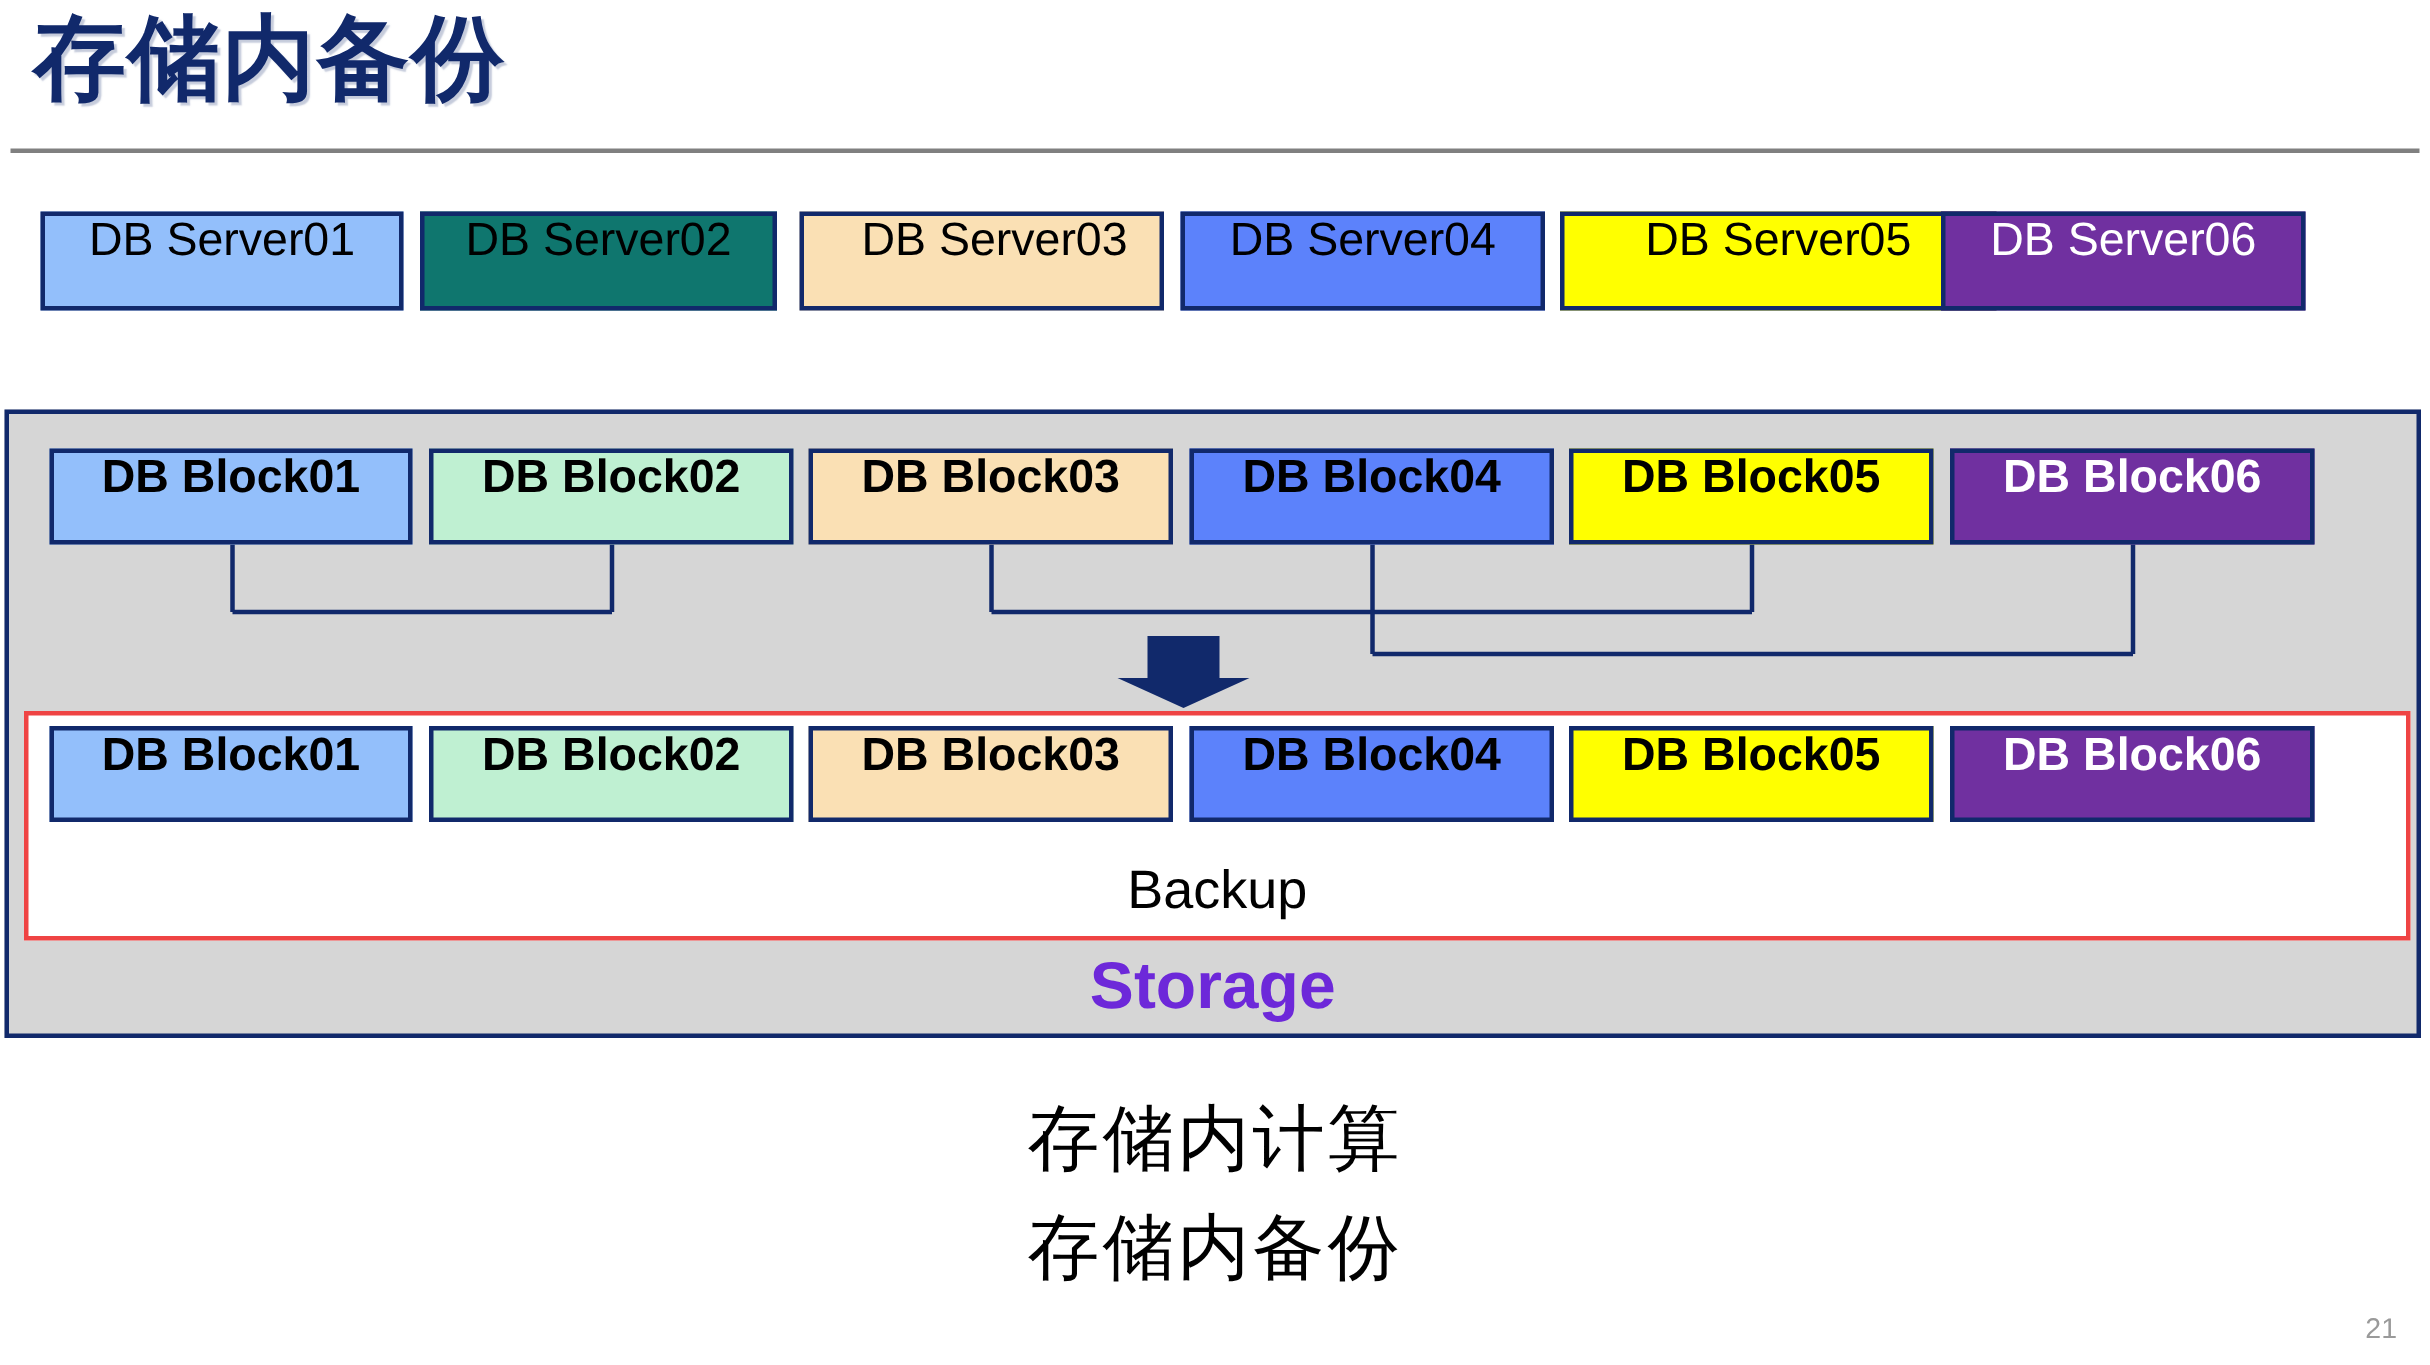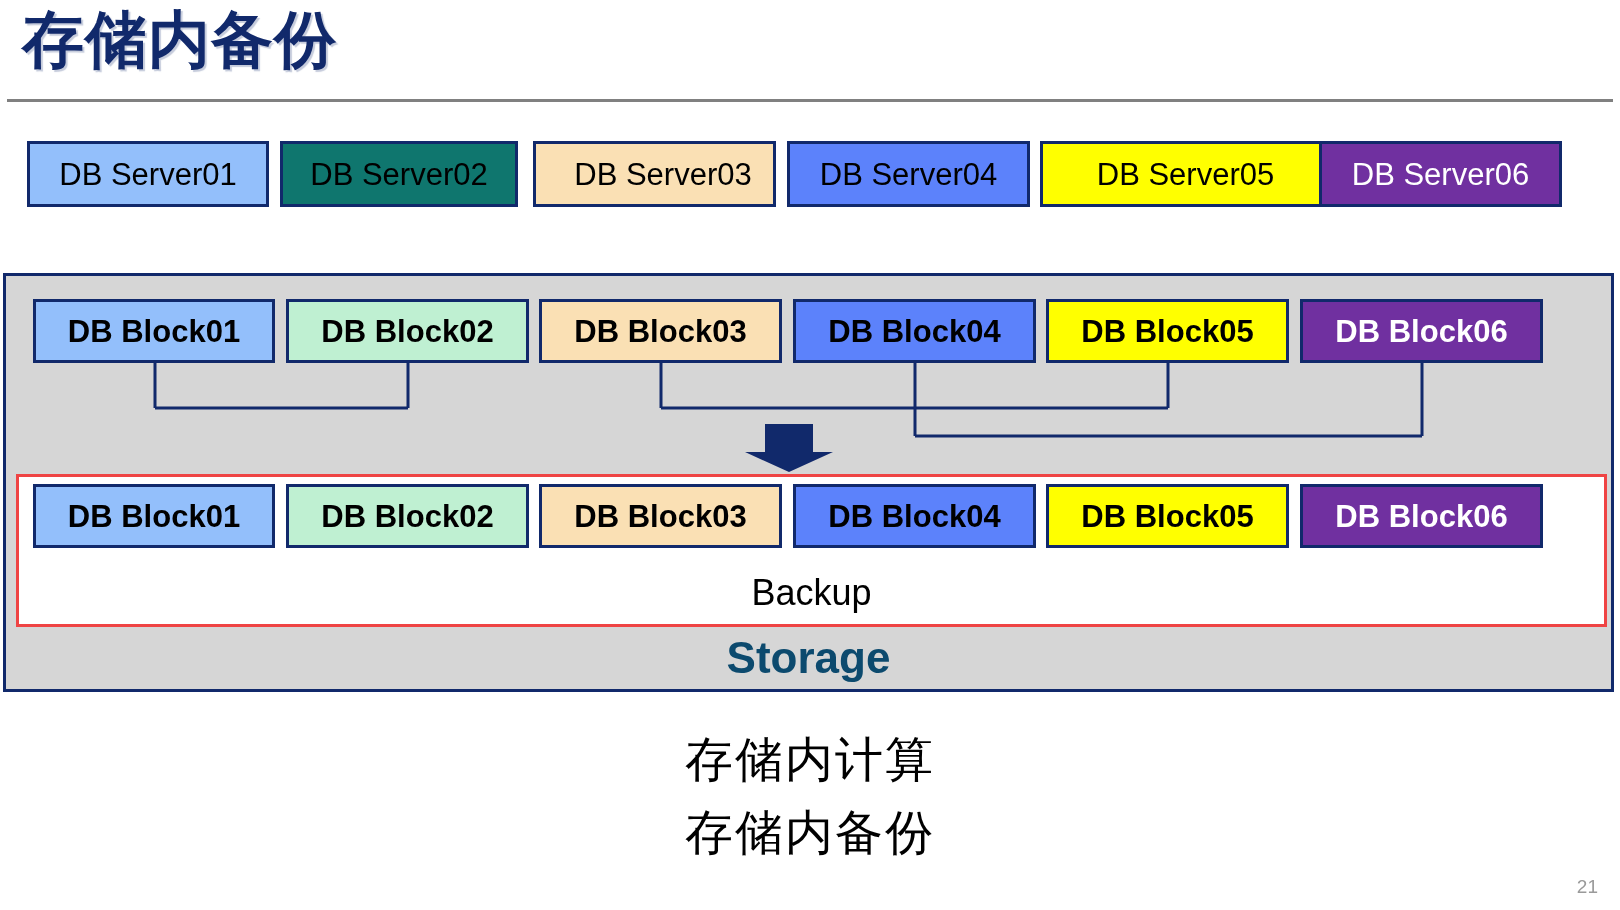--- a/index.html
+++ b/index.html
@@ -37,21 +37,21 @@
     height: 3px;
     background: #808080;
   }
 
   
   .node {
     position: absolute;
     box-sizing: border-box;
     border: 3px solid #11296B;
     display: flex;
-    align-items: center;
+    align-items: flex-start;
     justify-content: center;
     font-size: 31px;
     line-height: 1;
     white-space: nowrap;
   }
   .node.tall  { height: 66px; }
   .node.blk   { height: 64px; font-weight: bold; }
 
   
   #server-row { position: absolute; left: 0; top: 0; width: 1620px; height: 910px; }
@@ -68,21 +68,21 @@
     border: 3px solid #11296B;
   }
   #storage-label {
     position: absolute;
     left: 0;
     right: 0;
     bottom: 6px;
     text-align: center;
     font-size: 44px;
     font-weight: 700;
-    color: #0c4a6e;
+    color: #6d28d9;
   }
 
   
   #backup-panel {
     position: absolute;
     left: 10px;
     top: 198px;
     width: 1591px;
     height: 153px;
     box-sizing: border-box;
@@ -146,21 +146,21 @@
     </div>
     <div class="node tall" style="left: 533px; width: 243px; top: 141px; background: rgb(250, 224, 180); color: rgb(0, 0, 0); padding-left: 17px;">
       <span>DB Server03</span>
     </div>
     <div class="node tall" style="left: 787px; width: 243px; top: 141px; background: rgb(92, 130, 251); color: rgb(0, 0, 0);">
       <span>DB Server04</span>
     </div>
     <div class="node tall" style="left: 1040px; width: 291px; top: 141px; background: rgb(255, 255, 0); color: rgb(0, 0, 0);">
       <span>DB Server05</span>
     </div>
-    <div class="node tall" style="left: 1294px; width: 243px; top: 141px; background: rgb(112, 48, 160); color: rgb(255, 255, 255); margin-left: 25px;">
+    <div class="node tall" style="left: 1294px; width: 243px; top: 141px; background: rgb(112, 48, 160); color: rgb(255, 255, 255);">
       <span>DB Server06</span>
     </div>
   </div>
 
 <div id="storage-panel">
 
   <svg id="connectors" viewBox="0 0 1611 419" preserveAspectRatio="none">
       <line x1="149" y1="87" x2="149" y2="132" stroke="#11296B" stroke-width="3"></line>
       <line x1="402" y1="87" x2="402" y2="132" stroke="#11296B" stroke-width="3"></line>
       <line x1="149" y1="132" x2="402" y2="132" stroke="#11296B" stroke-width="3"></line>

